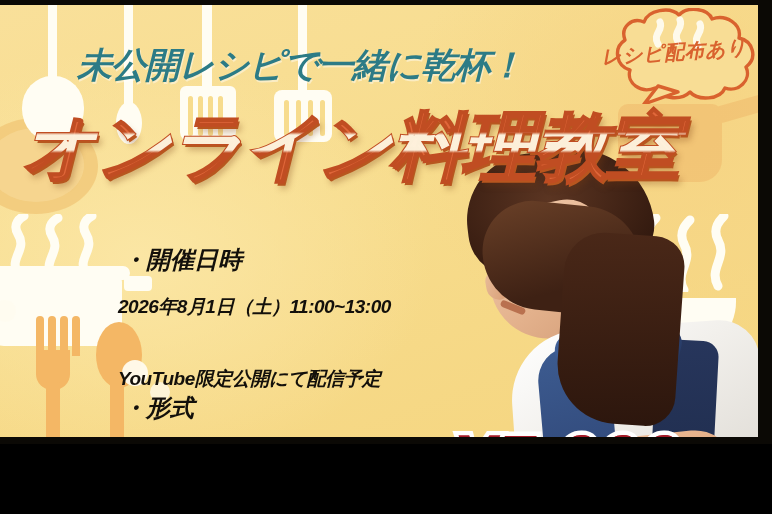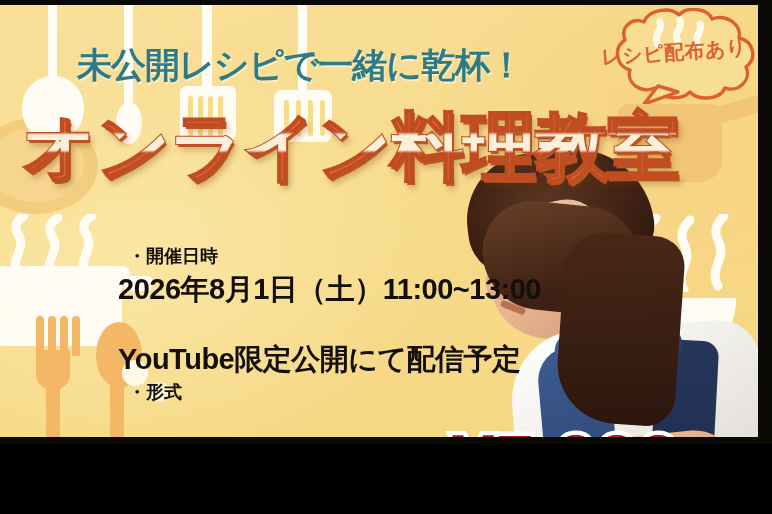--- a/index.html
+++ b/index.html
@@ -3,20 +3,21 @@
 <meta charset="utf-8">
 <style>
   html,body{margin:0;padding:0;background:#000;}
   body{font-family:"Liberation Sans","DejaVu Sans",sans-serif;}
 
   .poster{
     position:relative;
     width:772px;height:444px;
     overflow:hidden;
     background:#F7DC8D;
+    font-style:italic;
   }
 
   
   .band{position:absolute;background:#0b0905;z-index:60;}
   .band-top{left:0;top:0;width:772px;height:5px;}
   .band-bottom{left:0;bottom:0;width:772px;height:7px;}
   .band-right{right:0;top:0;width:14px;height:514px;}
 
   
   .bg-wash{
@@ -186,22 +187,22 @@
       rgba(255,248,228,.95) 37%,
       rgba(255,248,228,.95) 52%,
       rgba(255,255,255,0) 55%,
       rgba(255,255,255,0) 100%);
     -webkit-background-clip:text;background-clip:text;
   }
 
   
   .body-block{position:absolute;left:118px;top:244px;z-index:28;color:#13100B;}
   .b-line{white-space:nowrap;font-weight:700;}
-  .b-head{font-size:18px;margin-left:10px;letter-spacing:0px;}
-  .b-sub{font-size:29px;letter-spacing:-.5px;margin-top:2px;}
+  .b-head{font-size:24px;margin-left:4px;letter-spacing:0px;}
+  .b-sub{font-size:19px;letter-spacing:-.5px;margin-top:18px;}
   .b-gap{height:28px;}
 
   
   .price{
     position:absolute;left:452px;top:418px;z-index:40;
     font-size:76px;font-weight:700;letter-spacing:-1px;
     color:#A51B28;white-space:nowrap;
     -webkit-text-stroke:9px #FFFFFF;
     paint-order:stroke fill;
     text-shadow:0 2px 3px rgba(0,0,0,.18);

